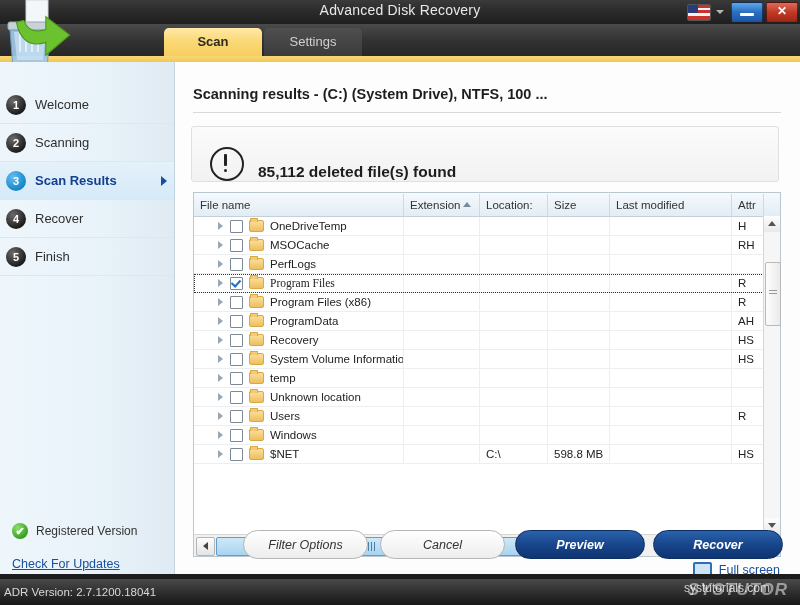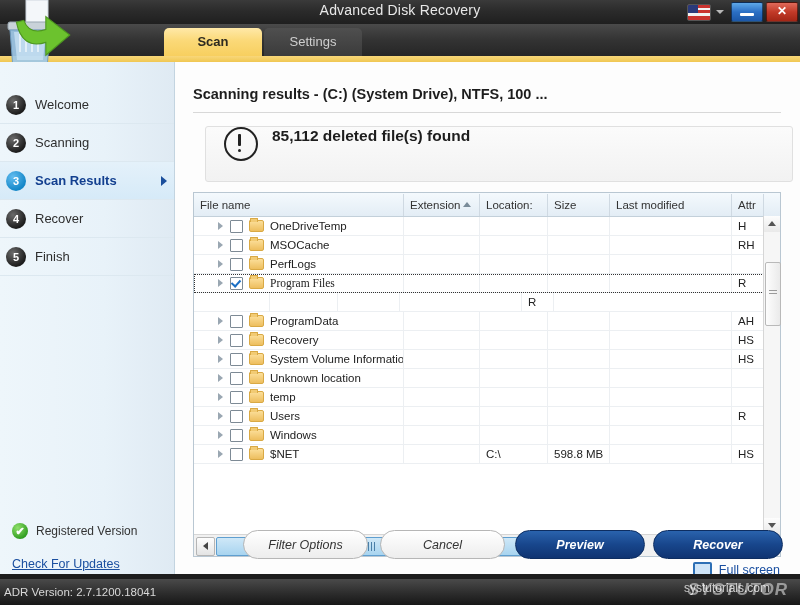--- a/index.html
+++ b/index.html
@@ -103,23 +103,23 @@
     background:radial-gradient(circle at 35% 30%,#8fe06a,#2e9b1f 75%);
     color:#fff;font-size:11px;line-height:16px;text-align:center;font-weight:bold;
   }
   .updates{padding:18px 0 0 12px;font-size:12.5px;color:#1a4fa0;text-decoration:underline;}
 
   
   .main{position:absolute;left:175px;top:62px;width:625px;height:517px;background:#fdfdfd;}
   .page-title{position:absolute;left:18px;top:24px;font-size:14.5px;font-weight:bold;color:#1d1d1d;}
   .title-rule{position:absolute;left:18px;top:50px;width:588px;height:1px;background:#d8d8d8;}
   .alertbox{
-    position:absolute;left:30px;top:64px;width:586px;height:54px;
+    position:absolute;left:16px;top:64px;width:586px;height:54px;
     background:linear-gradient(to bottom,#fbfbfb,#f2f2f2);
-    border:1px solid #e0e0e0;border-radius:3px;display:flex;align-items:flex-start;
+    border:1px solid #e0e0e0;border-radius:3px;display:flex;align-items:flex-end;
   }
   .excl{
     width:30px;height:30px;border:2.4px solid #222;border-radius:50%;margin:0 14px 0 18px;
     position:relative;flex:none;
   }
   .excl::before{content:"";position:absolute;left:11.5px;top:5px;width:3px;height:12px;background:#222;border-radius:1px;}
   .excl::after{content:"";position:absolute;left:11.5px;top:20px;width:3px;height:3px;background:#222;border-radius:50%;}
   .alert-text{font-size:15.5px;font-weight:bold;color:#1d1d1d;}
 
   
@@ -375,20 +375,26 @@
               <span class="folder"></span>
               <span>Program Files</span>
             </div>
             <div class="td" style="width: 76px;"></div>
             <div class="td" style="width: 68px;"></div>
             <div class="td" style="width: 62px;"></div>
             <div class="td" style="width: 122px;"></div>
             <div class="td" style="width: 32px;">R</div>
           </div>
           <div class="trow">
+            <div class="td cell-name" style="width: 210px;">
+              <span class="expander"></span>
+              <span class="chk"></span>
+              <span class="folder"></span>
+              <span>Program Files (x86)</span>
+            </div>
             <div class="td" style="width: 76px;"></div>
             <div class="td" style="width: 68px;"></div>
             <div class="td" style="width: 62px;"></div>
             <div class="td" style="width: 122px;"></div>
             <div class="td" style="width: 32px;">R</div>
           </div>
           <div class="trow">
             <div class="td cell-name" style="width: 210px;">
               <span class="expander"></span>
               <span class="chk"></span>
@@ -425,34 +431,34 @@
             <div class="td" style="width: 68px;"></div>
             <div class="td" style="width: 62px;"></div>
             <div class="td" style="width: 122px;"></div>
             <div class="td" style="width: 32px;">HS</div>
           </div>
           <div class="trow">
             <div class="td cell-name" style="width: 210px;">
               <span class="expander"></span>
               <span class="chk"></span>
               <span class="folder"></span>
+              <span>temp</span>
+            </div>
+            <div class="td" style="width: 76px;"></div>
+            <div class="td" style="width: 68px;"></div>
+            <div class="td" style="width: 62px;"></div>
+            <div class="td" style="width: 122px;"></div>
+            <div class="td" style="width: 32px;"></div>
+          </div>
+          <div class="trow">
+            <div class="td cell-name" style="width: 210px;">
+              <span class="expander"></span>
+              <span class="chk"></span>
+              <span class="folder"></span>
               <span>Unknown location</span>
-            </div>
-            <div class="td" style="width: 76px;"></div>
-            <div class="td" style="width: 68px;"></div>
-            <div class="td" style="width: 62px;"></div>
-            <div class="td" style="width: 122px;"></div>
-            <div class="td" style="width: 32px;"></div>
-          </div>
-          <div class="trow">
-            <div class="td cell-name" style="width: 210px;">
-              <span class="expander"></span>
-              <span class="chk"></span>
-              <span class="folder"></span>
-              <span>temp</span>
             </div>
             <div class="td" style="width: 76px;"></div>
             <div class="td" style="width: 68px;"></div>
             <div class="td" style="width: 62px;"></div>
             <div class="td" style="width: 122px;"></div>
             <div class="td" style="width: 32px;"></div>
           </div>
           <div class="trow">
             <div class="td cell-name" style="width: 210px;">
               <span class="expander"></span>

